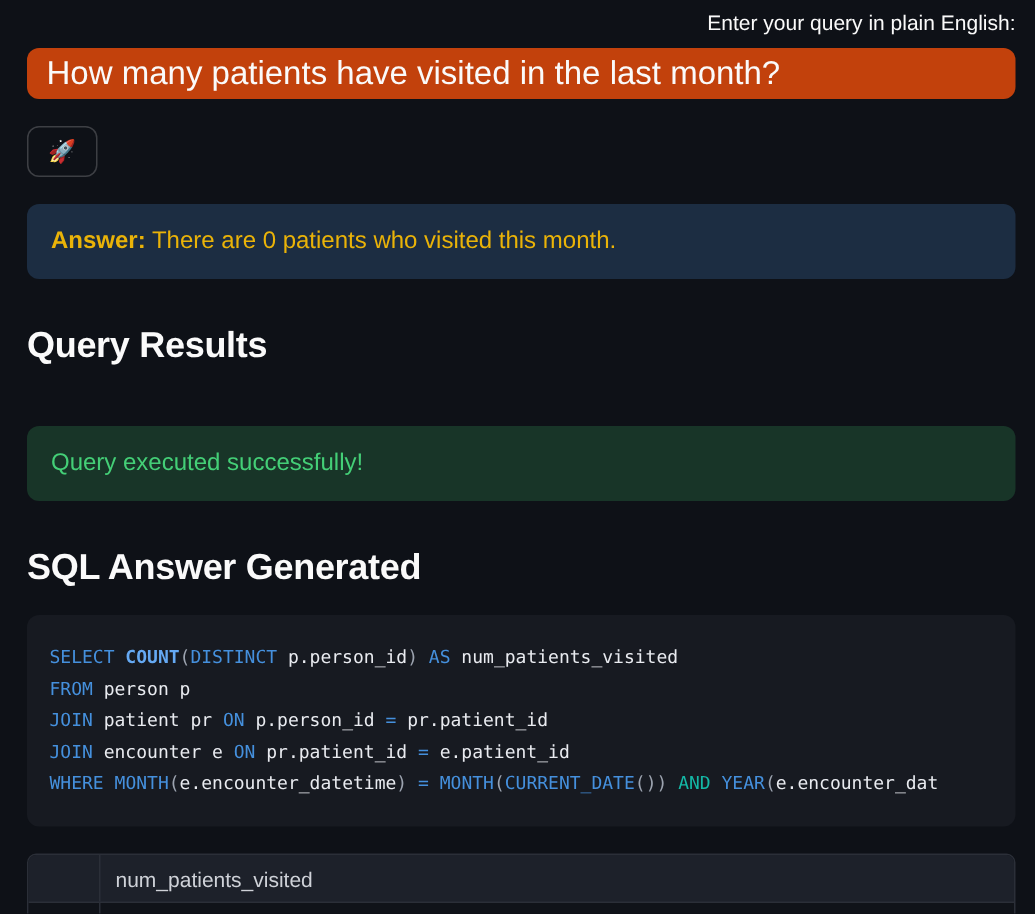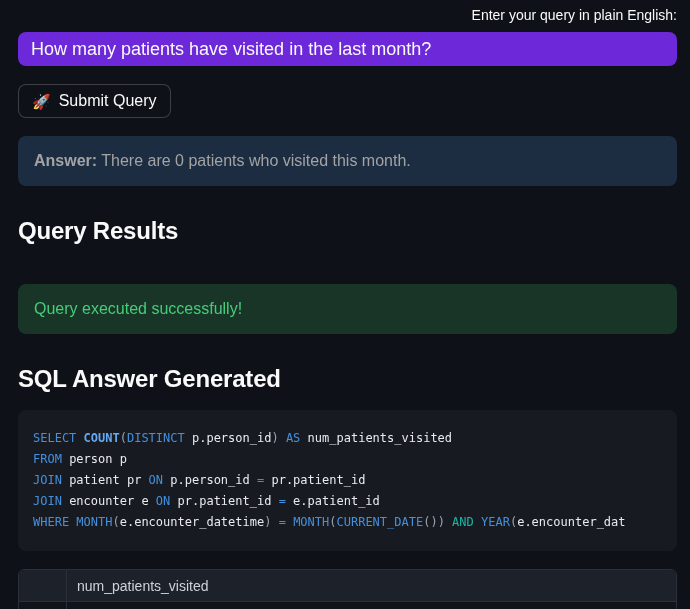--- a/index.html
+++ b/index.html
@@ -10,39 +10,39 @@
     font-family:"Liberation Sans","DejaVu Sans",sans-serif;
   }
   .container { padding:5px 13px 4px 18px; }
 
   .widget-label {
     font-size:14px; line-height:20px; color:#fafafa;
     margin:0 0 7px -8px; font-weight:400;text-align:right;
   }
   .text-input {
     display:block; width:100%; height:34px;
-    background:#6d28d9; border:none; border-radius:8px;
-    color:#fafafa; font-size:18px; padding:0 13px;
+    background:#c2410c; border:none; border-radius:8px;
+    color:#fafafa; font-size:22px; padding:0 13px;
     font-family:"Liberation Sans","DejaVu Sans",sans-serif;
     outline:none; margin-bottom:18px;
   }
   .submit-btn {
     display:inline-flex; align-items:center; gap:8px;
     height:34px; padding:0 13px;
     background:#0e1117; color:#fafafa;
     border:1px solid rgba(250,250,250,0.2); border-radius:8px;
     font-size:16px; cursor:pointer; margin-bottom:18px;
     font-family:"Liberation Sans","DejaVu Sans",sans-serif;
   }
   .btn-icon { font-size:15px; line-height:1; }
 
   .alert {
     border-radius:8px; padding:16px; font-size:16px; line-height:18px;
   }
-  .alert-info { background:#1c2d42; color:#a3a3a3; }
+  .alert-info { background:#1c2d42; color:#eab308; }
   .alert-info .lbl { font-weight:700; }
   .alert-success { background:#183528; color:#44cf77;margin-top:36px; }
 
   h2.section-heading {
     font-size:24px; font-weight:700; color:#fafafa;
     line-height:34px; margin:28px 0 16px; letter-spacing:-0.2px;
   }
   h2.sql-heading { margin-bottom:14px; }
 
   .code-block {
@@ -82,21 +82,20 @@
 <body>
 
 <div class="container">
 
   <div class="widget-label">Enter your query in plain English:</div>
 
   <input type="text" class="text-input" value="How many patients have visited in the last month?" style="">
 
   <button class="submit-btn">
       <span class="btn-icon">🚀</span>
-      <span>Submit Query</span>
     </button>
 
   <div class="alert alert-info"><span class="lbl">Answer:</span><span> There are 0 patients who visited this month.</span></div>
 
   <h2 class="section-heading">Query Results</h2>
 
   <div class="alert alert-success"><span>Query executed successfully!</span></div>
 
   <h2 class="section-heading sql-heading">SQL Answer Generated</h2>
 

